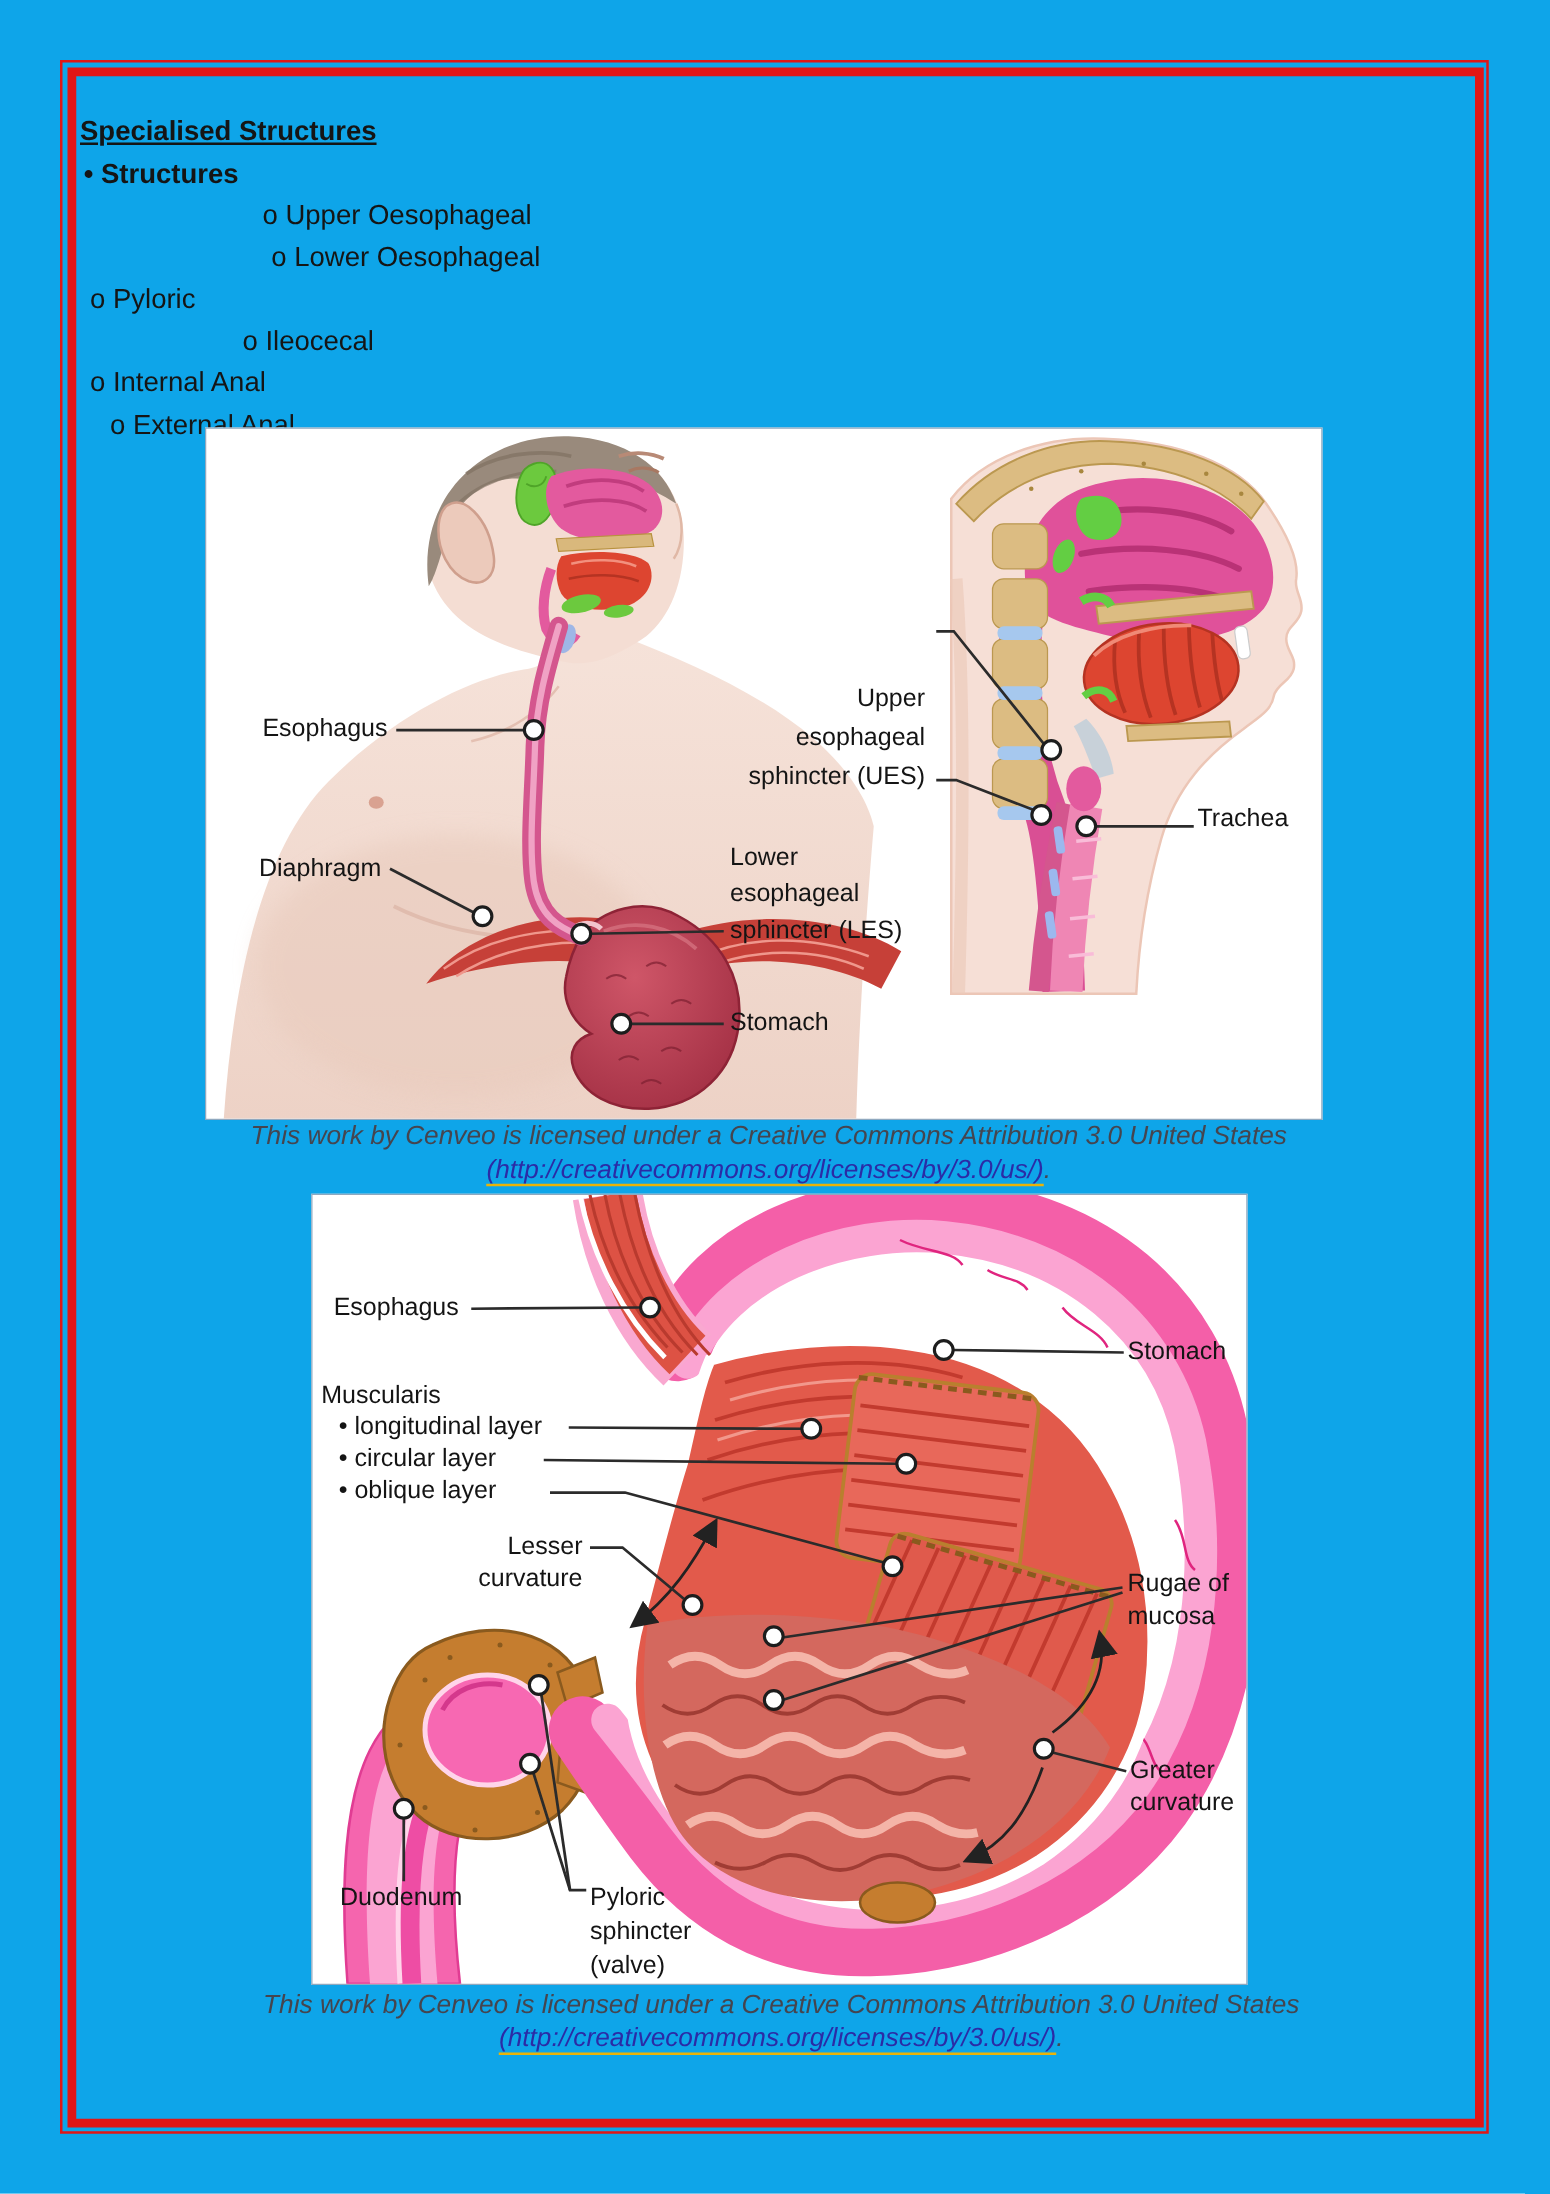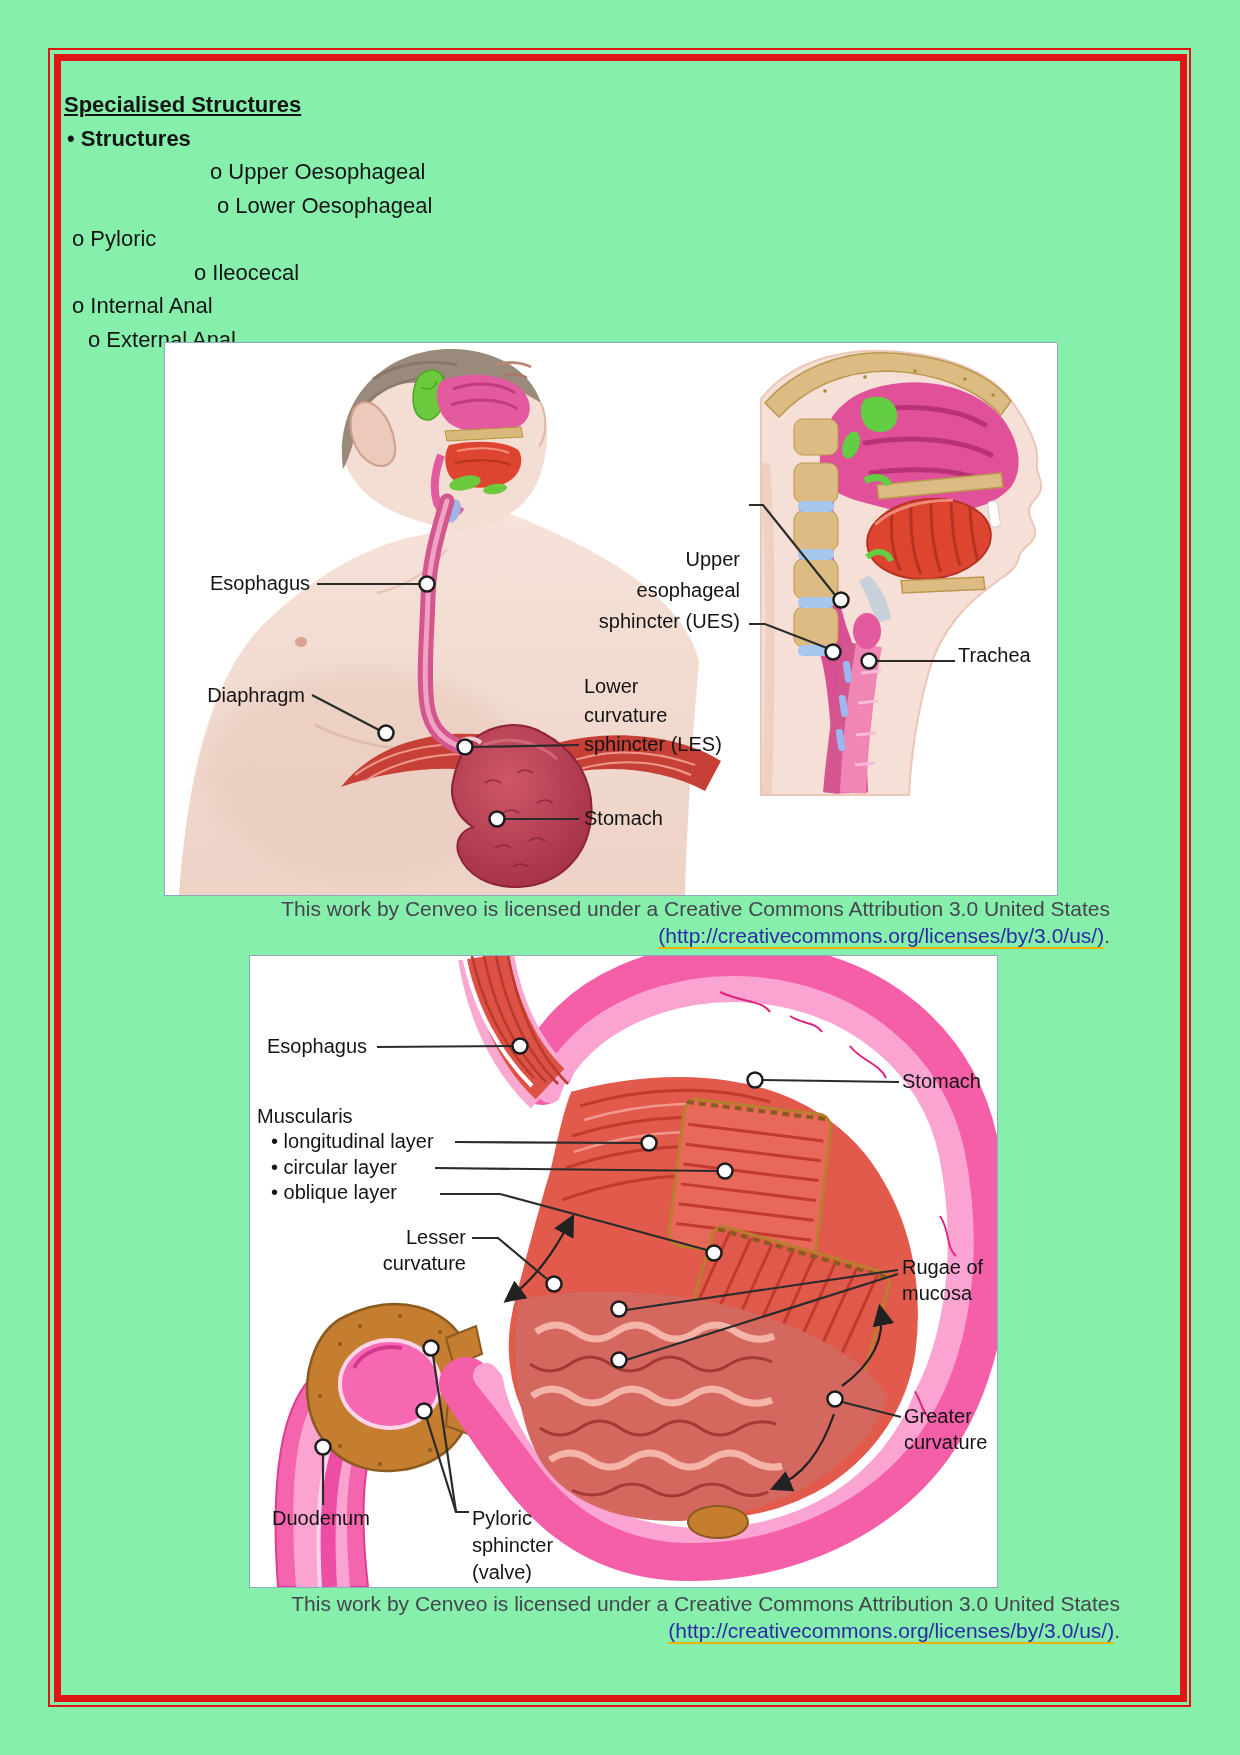--- a/index.html
+++ b/index.html
@@ -1,30 +1,30 @@
 <!DOCTYPE html>
 <html><head>
 <meta charset="utf-8">
 <style>
   html,body{margin:0;padding:0;background:#fff;}
-  .page{position:relative;width:1240px;height:1755px;background:#86efac;overflow:hidden;
+  .page{position:relative;width:1240px;height:1755px;background:#0ea5e9;overflow:hidden;
         font-family:"Liberation Sans",sans-serif;}
   .border-outer{position:absolute;left:48px;top:48px;width:1143px;height:1659px;
         border:2px solid #e01616;box-sizing:border-box;}
   .border-inner{position:absolute;left:54px;top:54px;width:1133px;height:1648px;
         border:7px solid #e01616;box-sizing:border-box;}
   .doc-text{position:absolute;left:64px;top:88px;font-size:22px;line-height:33.5px;color:#151515;}
   .doc-heading{font-weight:700;text-decoration:underline;}
   .doc-item.b{font-weight:700;}
   .figure-frame{position:absolute;background:#fff;border:1px solid #8fa8bf;box-sizing:border-box;}
   #fig1{left:164px;top:342px;width:894px;height:554px;}
   #fig2{left:249px;top:955px;width:749px;height:633px;}
   .fig-label{position:absolute;font-size:20px;line-height:26px;color:#141414;white-space:pre-line;}
   .ra{text-align:right;}
-  .caption{position:absolute;text-align:right;font-size:21px;line-height:27px;color:#45454f;}
+  .caption{position:absolute;text-align:center;font-style:italic;font-size:21px;line-height:27px;color:#45454f;}
   .caption .lnk{color:#2b2ba6;border-bottom:2px solid #eab308;cursor:pointer;}
   svg{display:block;}
 </style>
 </head>
 <body>
 
 <div class="page">
   <div class="border-outer"></div>
   <div class="border-inner"></div>
 
@@ -174,21 +174,21 @@
       </g>
     </svg>
   </div>
 
   <div class="fig-label ra" style="left:150px;top:570px;width:160px">Esophagus</div>
   <div class="fig-label ra" style="left:145px;top:682px;width:160px">Diaphragm</div>
   <div class="fig-label ra" style="left:530px;top:544px;width:210px;line-height:31px">Upper
 esophageal
 sphincter (UES)</div>
   <div class="fig-label" style="left:584px;top:672px;width:210px;line-height:29px">Lower
-curvature
+esophageal
 sphincter (LES)</div>
   <div class="fig-label" style="left:584px;top:805px;width:140px">Stomach</div>
   <div class="fig-label" style="left:958px;top:642px;width:110px">Trachea</div>
 
   <div class="caption" style="left:120px;top:895px;width:990px">
     <span>This work by Cenveo is licensed under a Creative Commons Attribution 3.0 United States</span><br>
     <span class="lnk">(http://creativecommons.org/licenses/by/3.0/us/)</span><span>.</span>
   </div>
 
   <div id="fig2" class="figure-frame">

